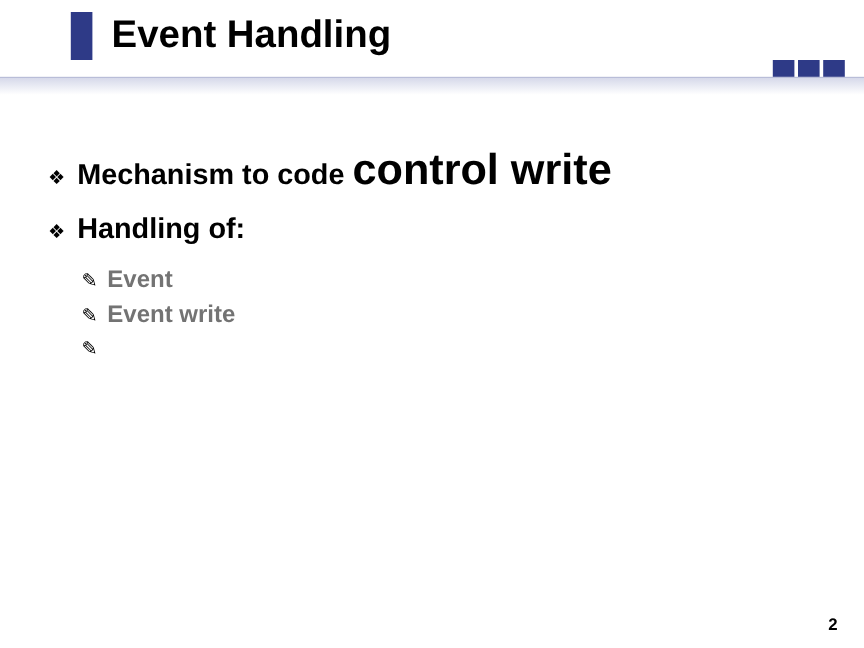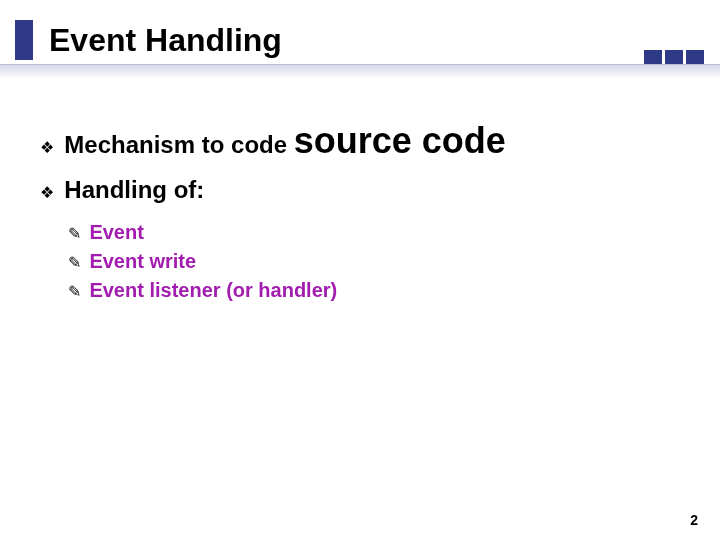--- a/index.html
+++ b/index.html
@@ -20,21 +20,22 @@
   }
 
   
   .title-row {
     position: absolute;
     top: 10px;
     left: 0;
     right: 0;
     height: 60px;
     display: flex;
-    align-items: center;
+    align-items: flex-start;
+    padding-left: 44px;
   }
   .title-block {
     width: 18px;
     height: 40px;
     background: #2e3a87;
     margin-left: 15px;
   }
   .title-block-shadow {
     position: absolute;
     left: 17px;
@@ -118,21 +119,21 @@
   }
   .lvl2 .bullet {
     font-size: 16px;
     color: #000;
     margin-right: 8px;
     line-height: 24px;
   }
   .lvl2 .text {
     font-size: 20px;
     font-weight: bold;
-    color: #a21caf;
+    color: #737373;
   }
 
   
   .page-num {
     position: absolute;
     right: 22px;
     bottom: 12px;
     font-size: 14px;
     font-weight: bold;
     color: #000;
@@ -155,21 +156,21 @@
       <span></span>
   </div>
 
   <div class="hbar"></div>
 
   <div class="body">
 
     <div class="lvl1">
       <span class="bullet">❖</span>
       <span class="text">
-        <span>Mechanism to code </span><span class="big">source code</span>
+        <span>Mechanism to code </span><span class="big">control write</span>
       </span>
     </div>
 
     <div class="lvl1">
       <span class="bullet">❖</span>
       <span class="text">
         <span>Handling of:</span>
       </span>
     </div>
 
@@ -177,21 +178,20 @@
       <div class="lvl2">
         <span class="bullet">✎</span>
         <span class="text">Event</span>
       </div>
       <div class="lvl2">
         <span class="bullet">✎</span>
         <span class="text">Event write</span>
       </div>
       <div class="lvl2">
         <span class="bullet">✎</span>
-        <span class="text">Event listener (or handler)</span>
       </div>
     </div>
 
   </div>
 
   <div class="page-num">2</div>
 
 </div>
 
 </body></html>

